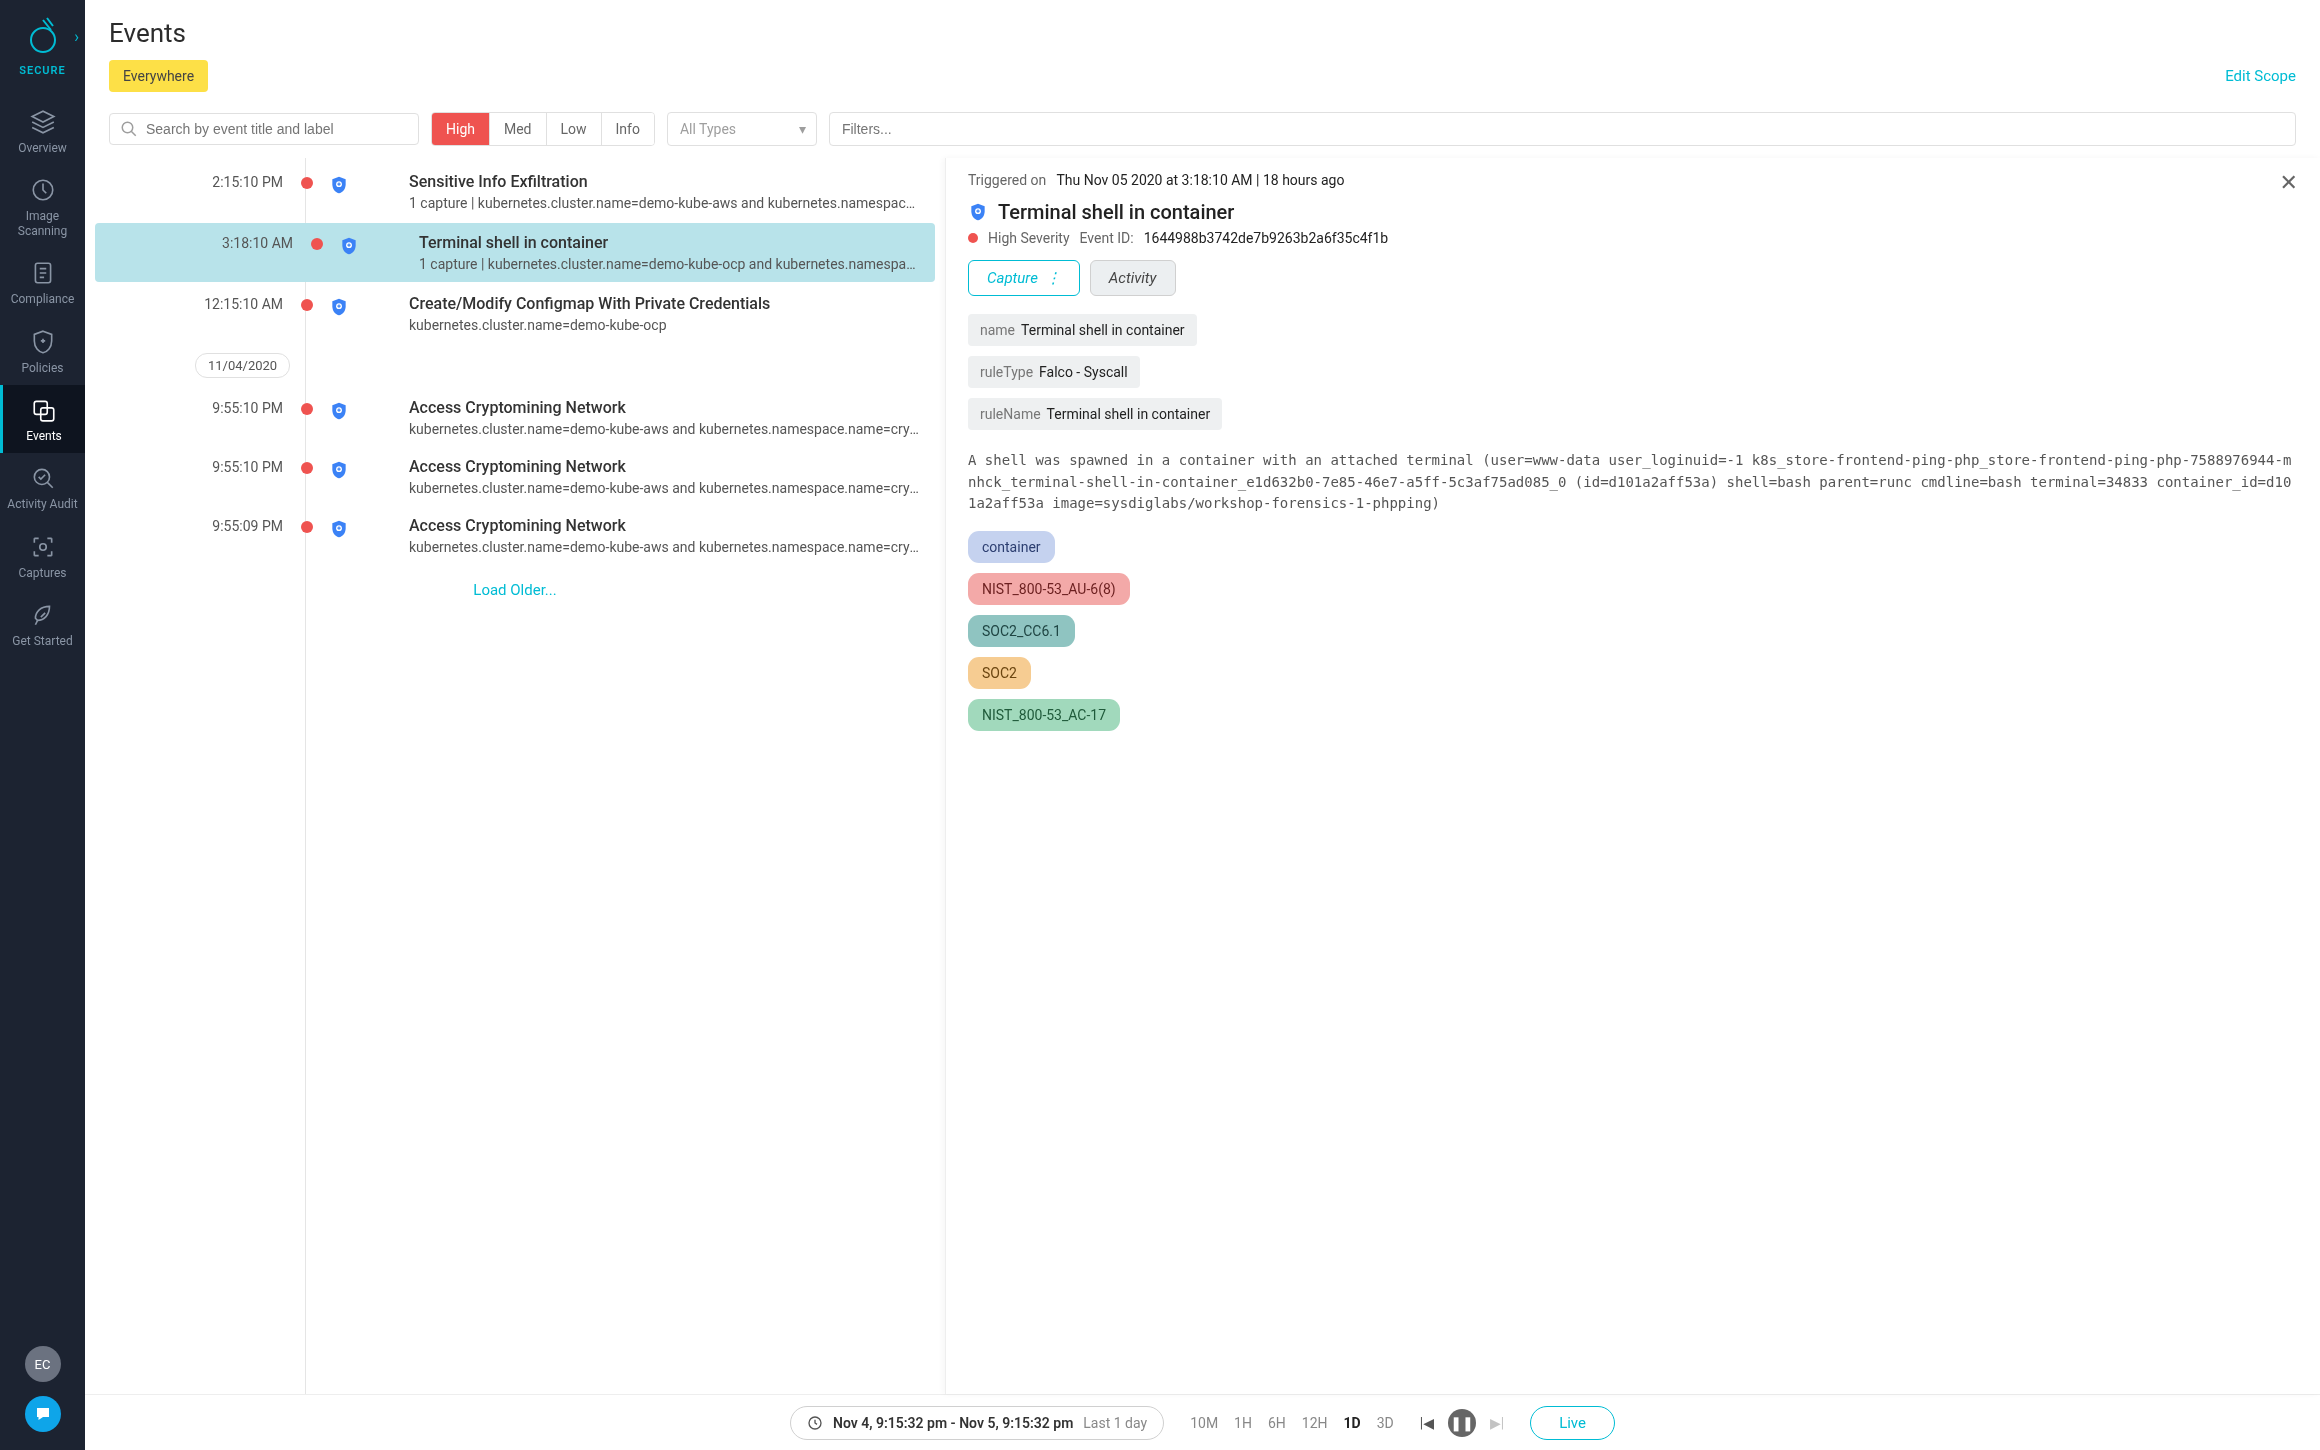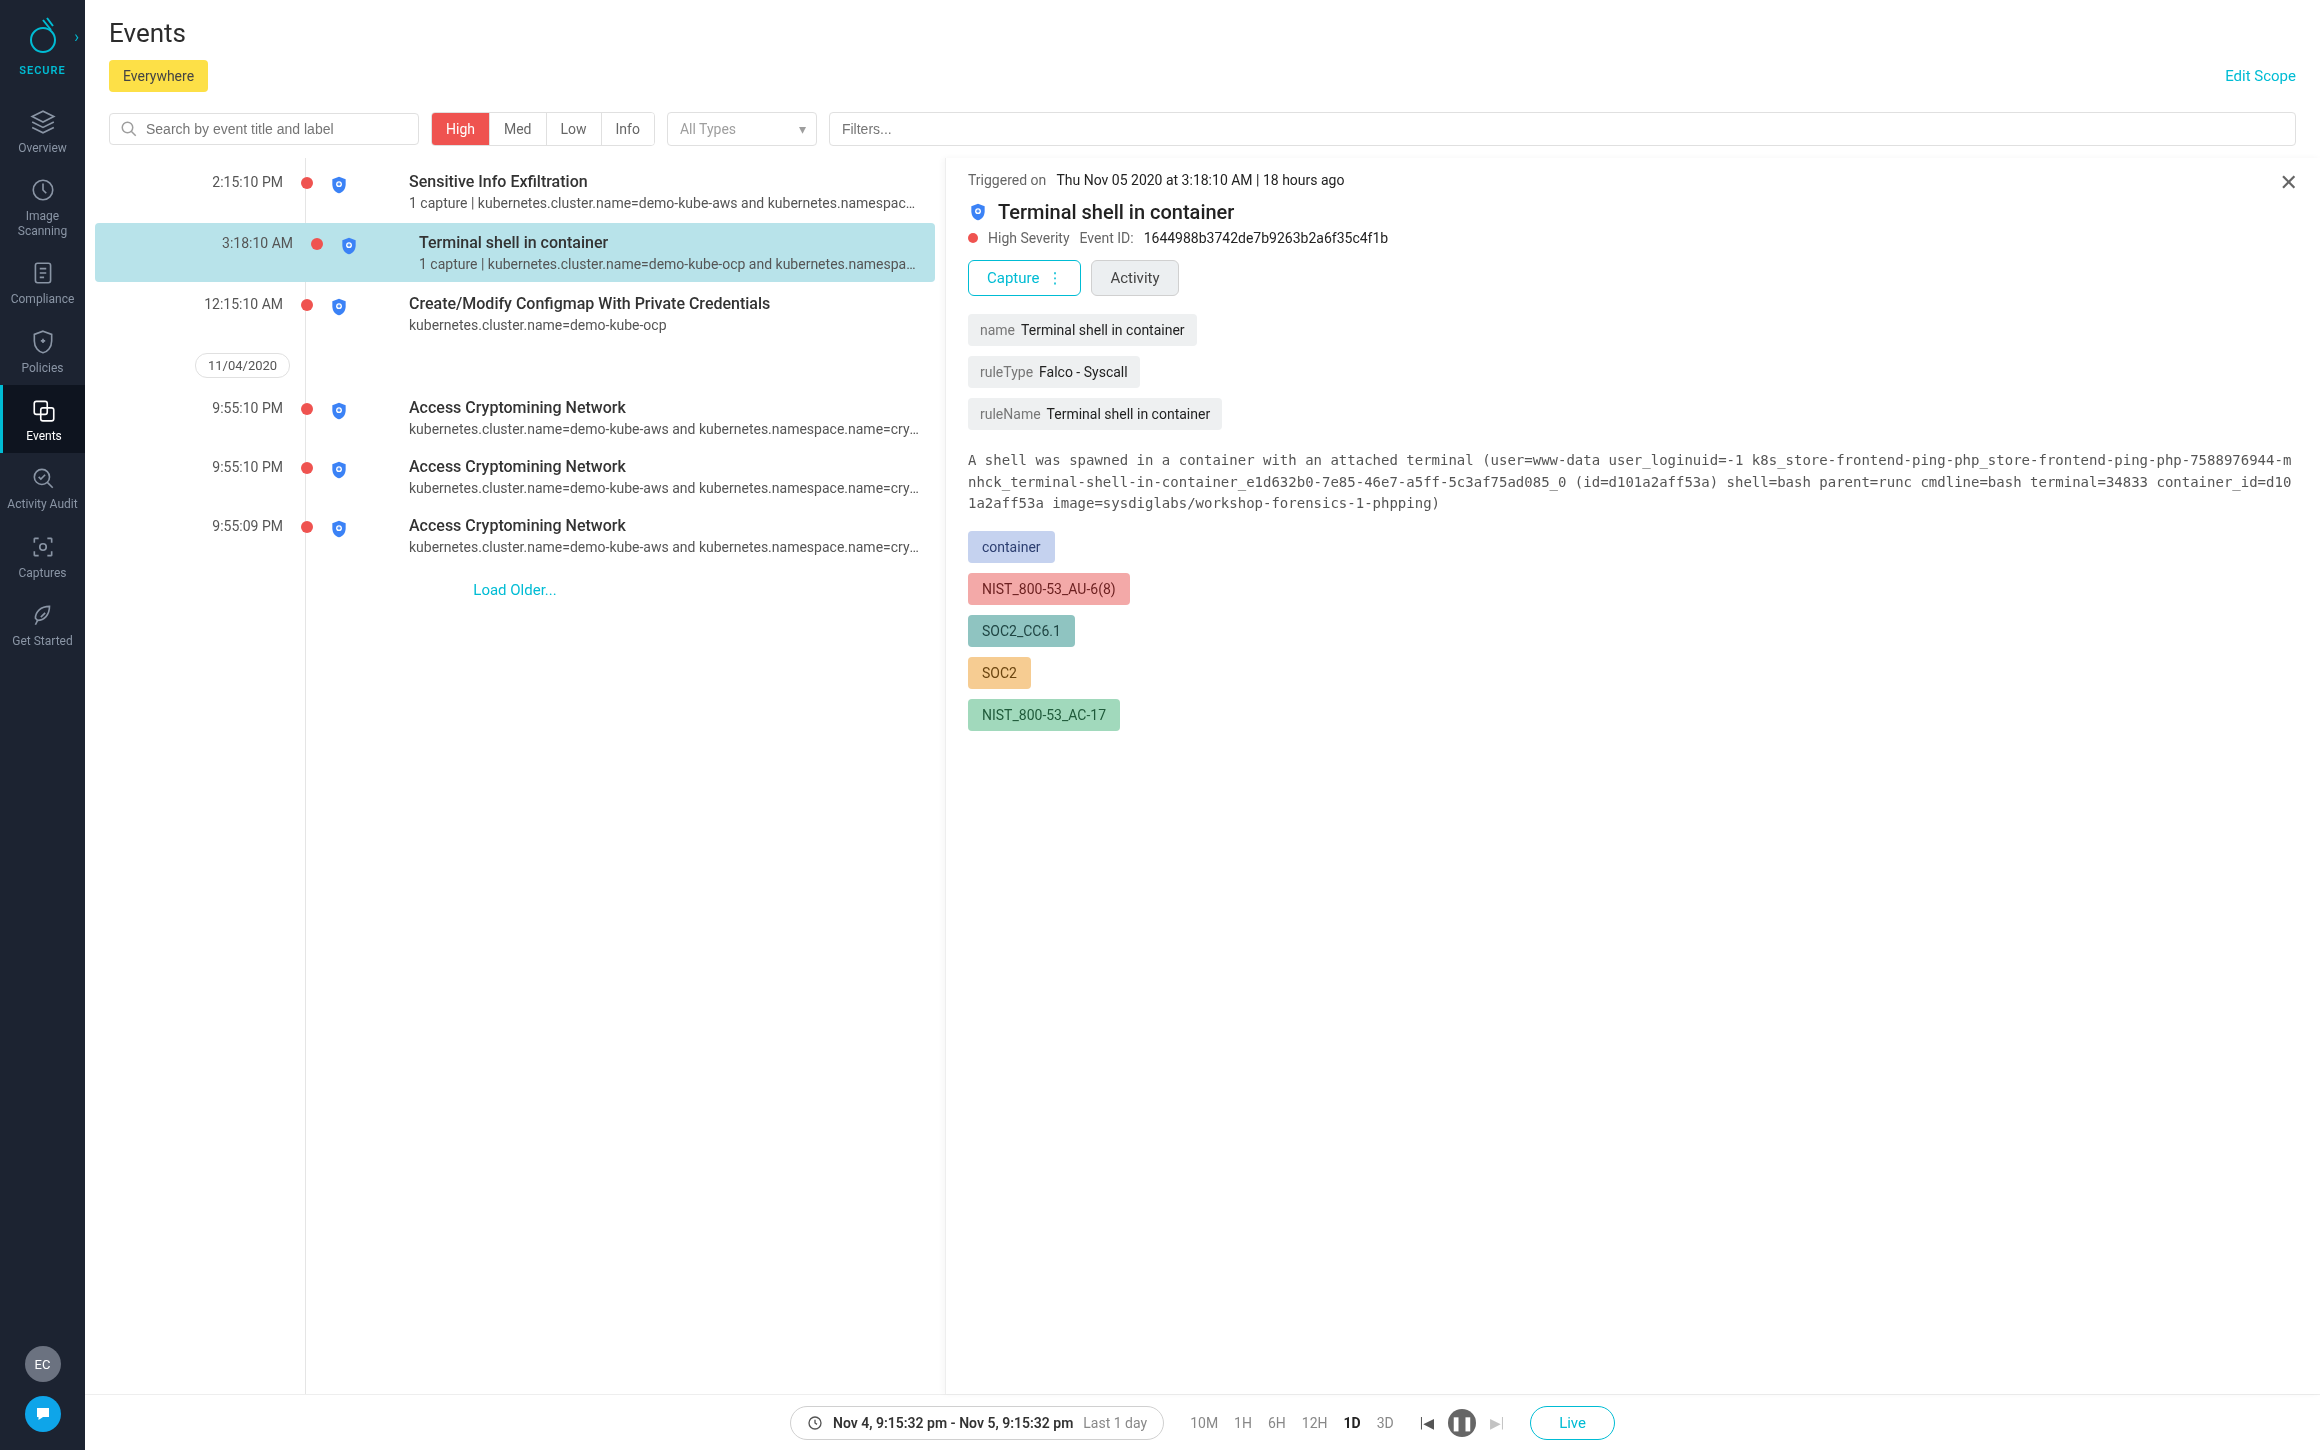--- a/index.html
+++ b/index.html
@@ -59,30 +59,30 @@
 .triggered-row { font-size: 14px; color: #666; }
 .triggered-row .val { color: #222; }
 .close-x { font-size: 22px; color: #666; cursor: pointer; line-height: 1; }
 .detail-head { display: flex; align-items: center; gap: 10px; margin-bottom: 6px; }
 .detail-title { font-size: 20px; font-weight: 500; color: #222; }
 .sev-row { display: flex; align-items: center; gap: 10px; font-size: 14px; margin-bottom: 14px; }
 .sev-dot { width: 10px; height: 10px; border-radius: 50%; background: #ef5350; }
 .sev-label { color: #666; }
 .eid-label { color: #666; }
 .eid-val { color: #222; }
-.btn-row { display: flex; gap: 10px; margin-bottom: 18px; }
+.btn-row { display: flex; gap: 10px; margin-bottom: 18px; font-style: italic; }
 .btn-outline { border: 1.5px solid #00bcd4; color: #00bcd4; background: #fff; padding: 8px 18px; border-radius: 6px; cursor: pointer; display: flex; align-items: center; gap: 8px; font-size: 15px; }
 .btn-fill { border: 1px solid #d0d0d0; background: #eceff1; color: #444; padding: 8px 18px; border-radius: 6px; cursor: pointer; font-size: 15px; }
 .section-head { display: flex; justify-content: space-between; align-items: center; color: #666; font-size: 16px; margin-bottom: 12px; }
 .edit-policy { color: #333; cursor: pointer; display: flex; align-items: center; gap: 6px; font-size: 15px; }
 .kv-pill { display: inline-block; background: #eef0f1; border-radius: 4px; padding: 8px 12px; margin-bottom: 10px; font-size: 14px; }
 .kv-pill .k { color: #777; margin-right: 6px; }
 .kv-pill .v { color: #222; }
 .rule-msg { font-family: ui-monospace, Menlo, Consolas, monospace; font-size: 14px; color: #555; line-height: 1.55; margin: 10px 0 16px; word-break: break-all; }
-.tag { display: inline-block; padding: 8px 14px; border-radius: 4px; font-size: 14px; margin: 0 8px 10px 0; }
+.tag { display: inline-block; padding: 8px 14px; border-radius: 11px; font-size: 14px; margin: 0 8px 10px 0; }
 .tag.blue { background: #c5d2ef; color: #2c3e70; }
 .tag.red { background: #f3a9a8; color: #6b1f1f; }
 .tag.teal { background: #8fc4c1; color: #1f4543; }
 .tag.orange { background: #f6cc92; color: #6b4510; }
 .tag.green { background: #a1d9bc; color: #1f5a3a; }
 
 
 .timebar { height: 56px; border-top: 1px solid #eee; display: flex; align-items: center; padding: 0 40px; gap: 26px; justify-content: center; background: #fff; flex-shrink: 0; }
 .time-range-pill { border: 1px solid #d0d0d0; border-radius: 20px; padding: 8px 16px; display: flex; align-items: center; gap: 10px; color: #444; }
 .time-range-pill .last { color: #888; }

